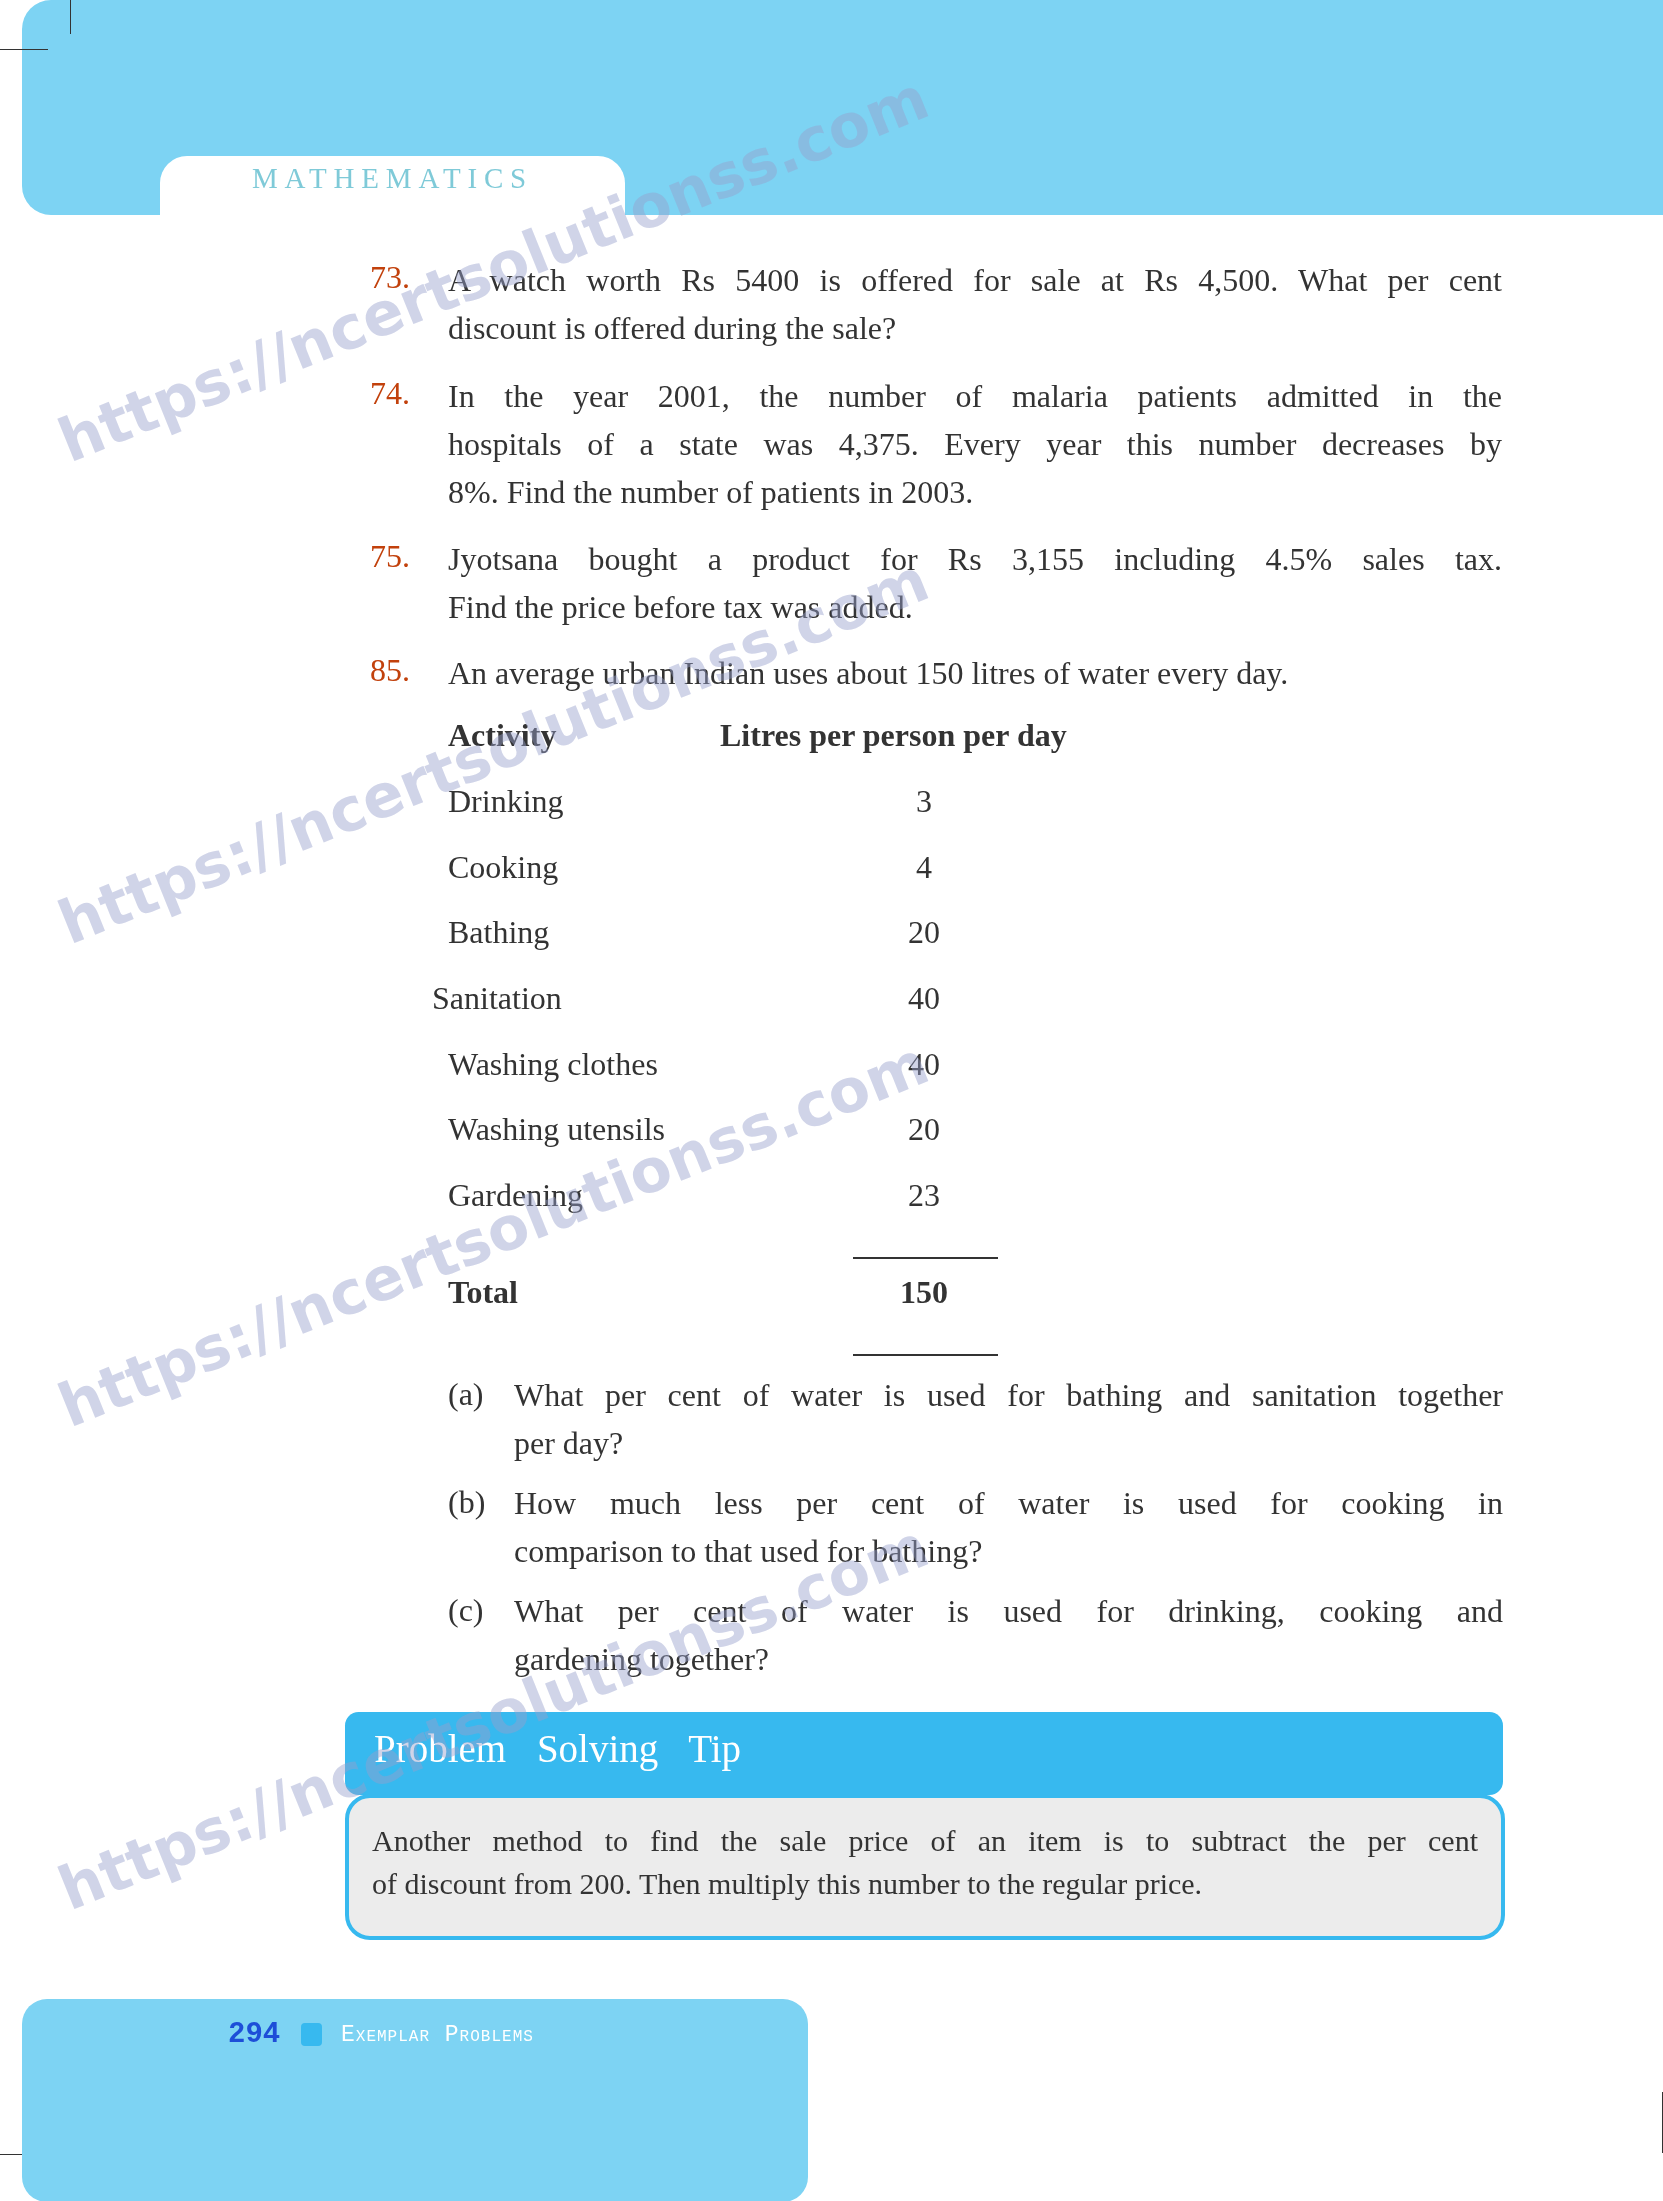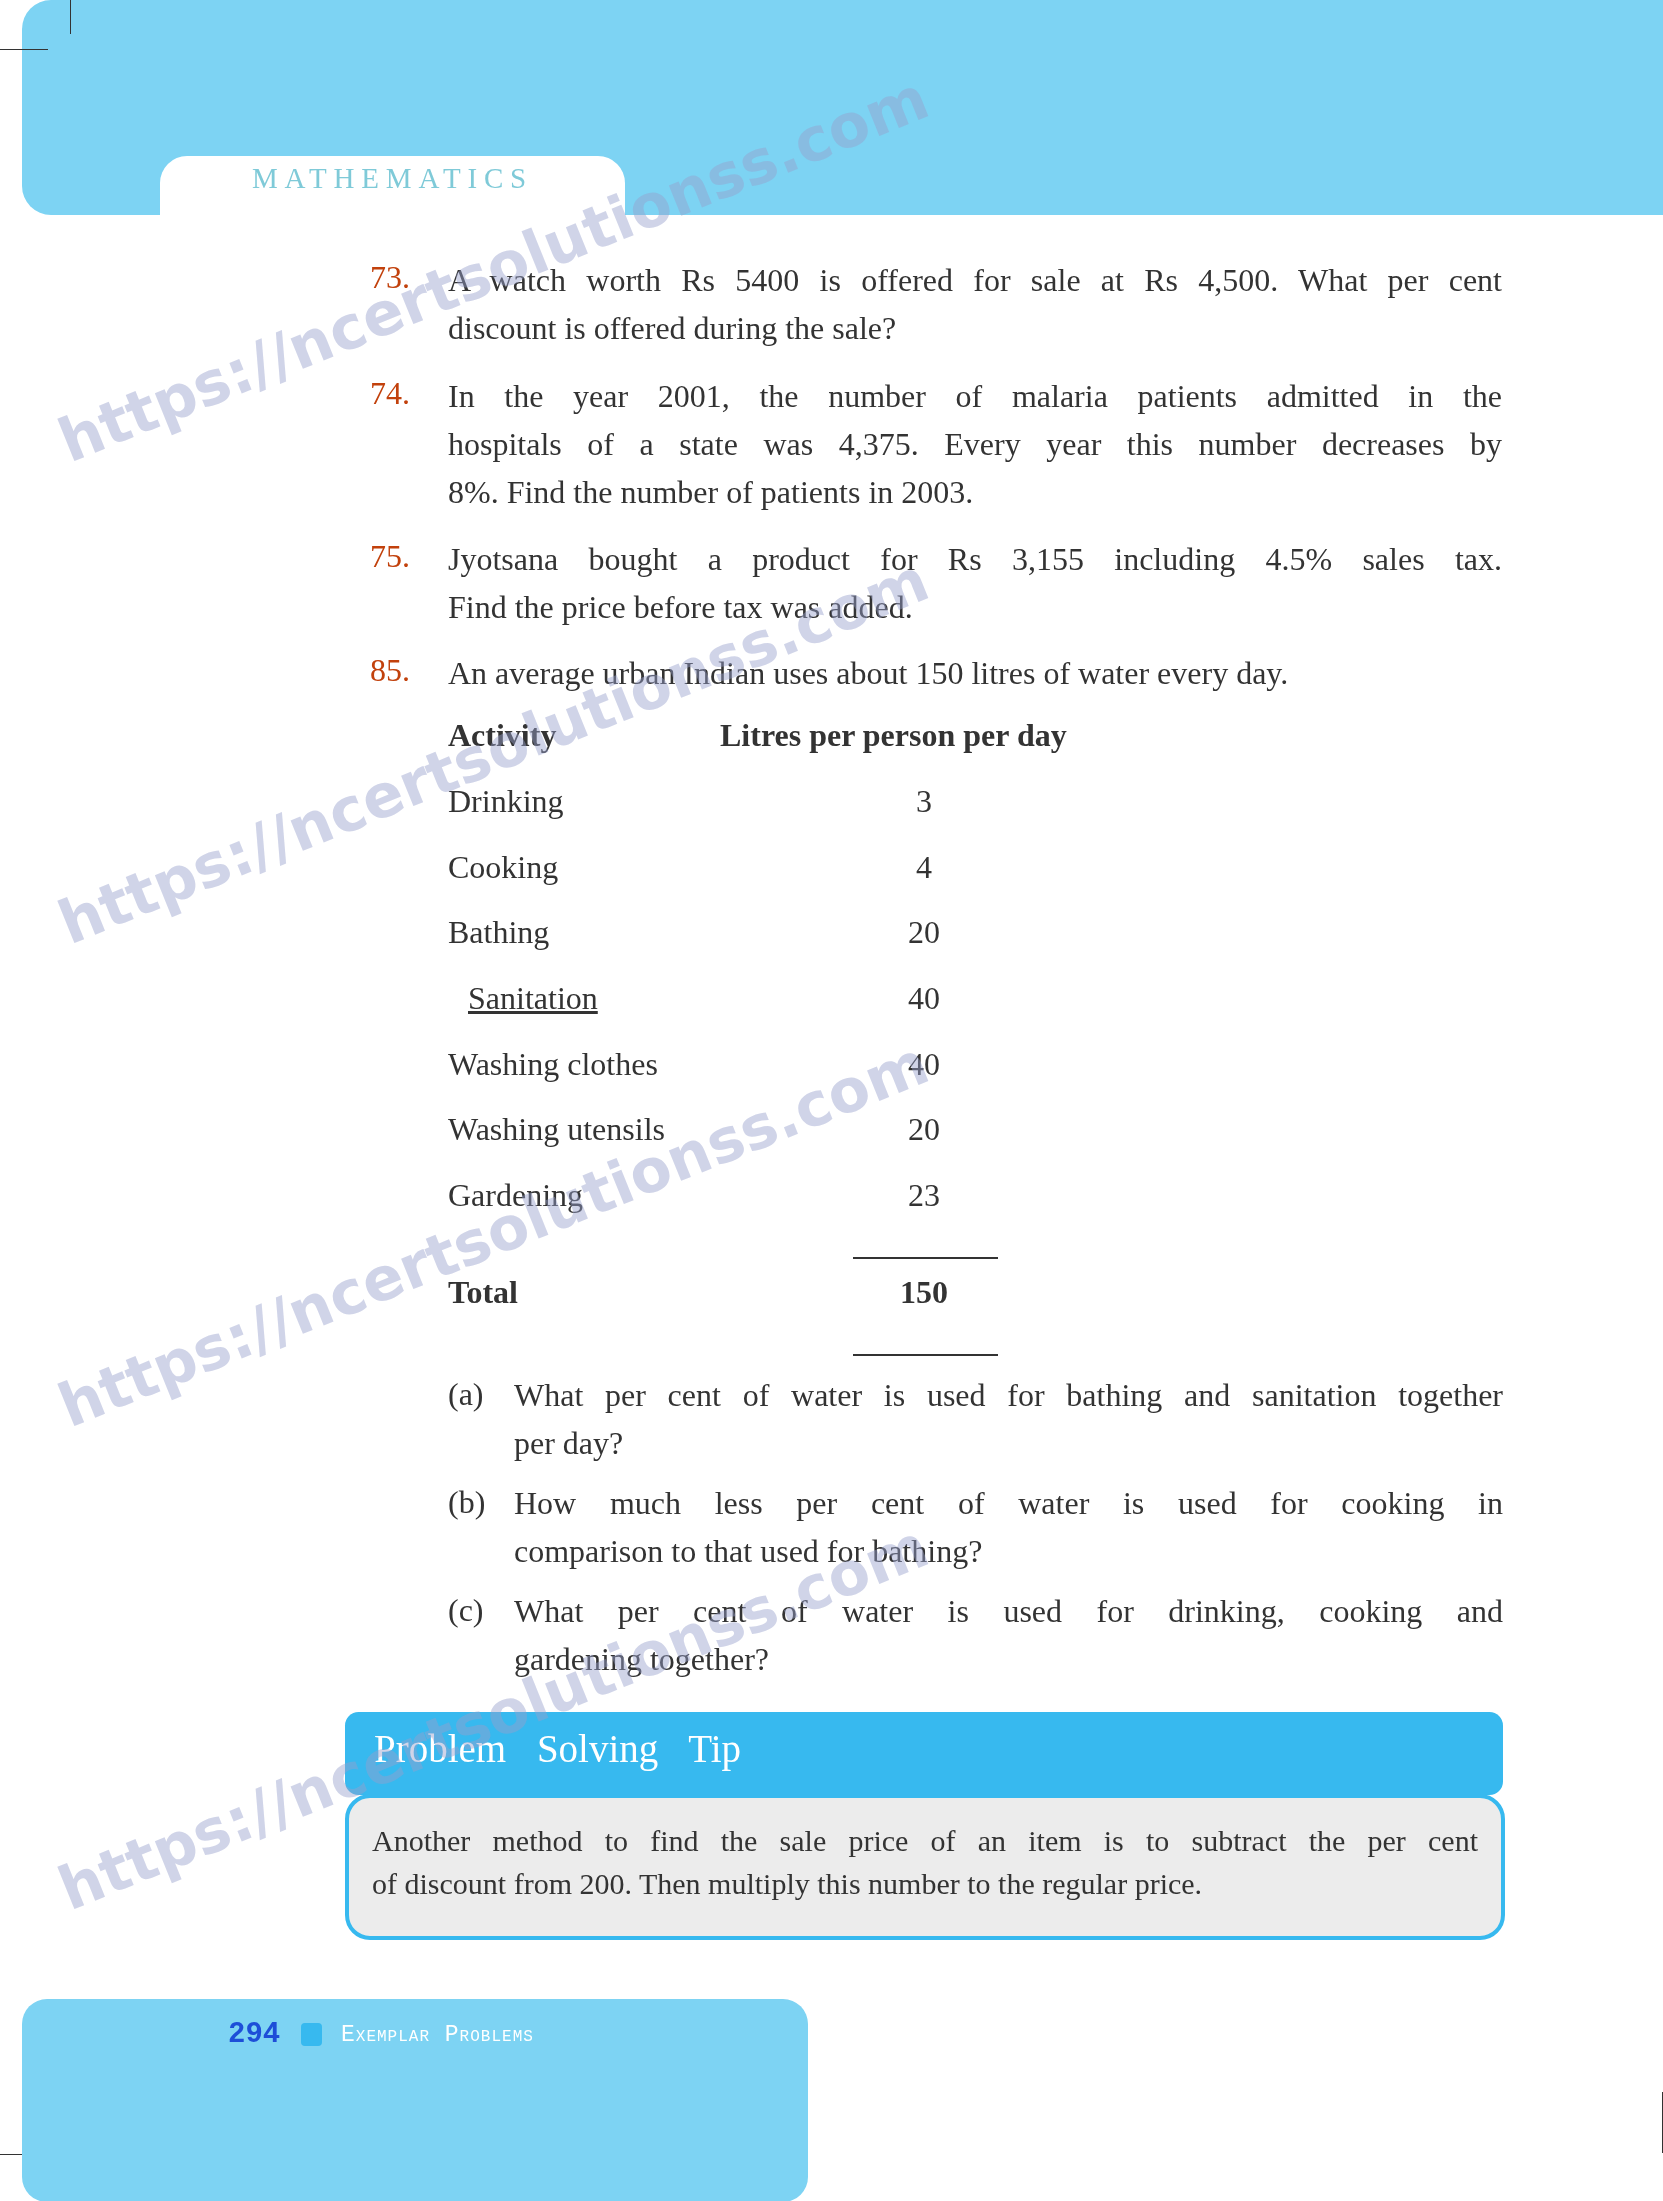--- a/index.html
+++ b/index.html
@@ -138,21 +138,21 @@
 
   <div class="abs tbl-cell" style="left:448px;top:783px;">Drinking</div>
   <div class="abs tbl-cell tbl-num" style="left:866px;top:783px;">3</div>
 
   <div class="abs tbl-cell" style="left:448px;top:849px;">Cooking</div>
   <div class="abs tbl-cell tbl-num" style="left:866px;top:849px;">4</div>
 
   <div class="abs tbl-cell" style="left:448px;top:914px;">Bathing</div>
   <div class="abs tbl-cell tbl-num" style="left:866px;top:914px;">20</div>
 
-  <div class="abs tbl-cell" style="left:468px;top:980px;text-decoration:underline;">Sanitation</div>
+  <div class="abs tbl-cell" style="left:432px;top:980px;">Sanitation</div>
   <div class="abs tbl-cell tbl-num" style="left:866px;top:980px;">40</div>
 
   <div class="abs tbl-cell" style="left:448px;top:1046px;">Washing clothes</div>
   <div class="abs tbl-cell tbl-num" style="left:866px;top:1046px;">40</div>
 
   <div class="abs tbl-cell" style="left:448px;top:1111px;">Washing utensils</div>
   <div class="abs tbl-cell tbl-num" style="left:866px;top:1111px;">20</div>
 
   <div class="abs tbl-cell" style="left:448px;top:1177px;">Gardening</div>
   <div class="abs tbl-cell tbl-num" style="left:866px;top:1177px;">23</div>

